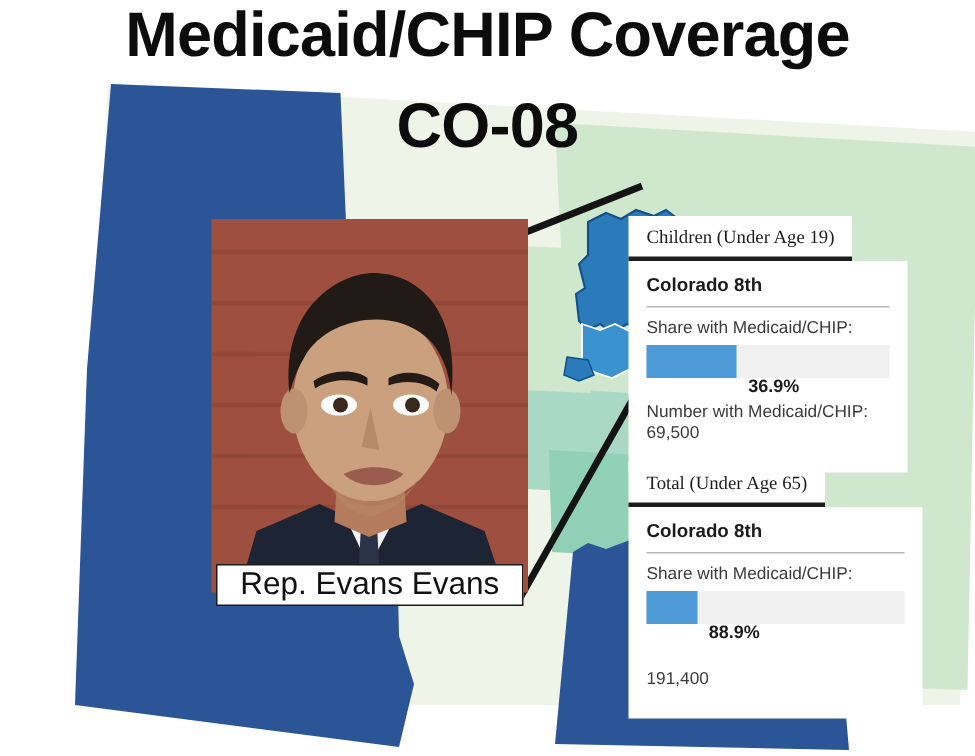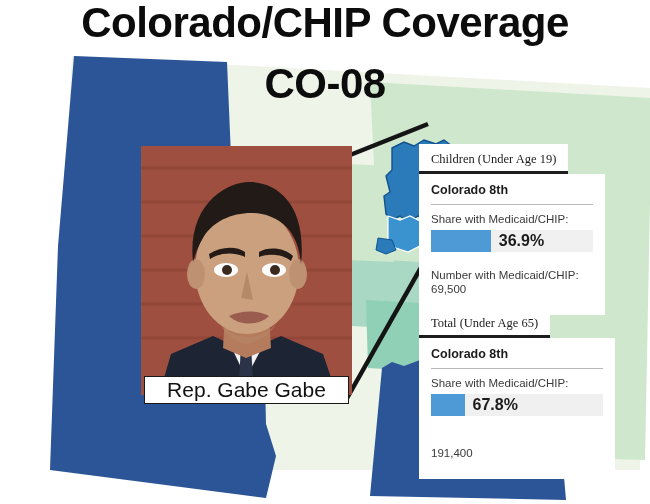--- a/index.html
+++ b/index.html
@@ -34,22 +34,22 @@
   .tip{position:absolute;z-index:30;}
   .tip-head{position:relative;background:#ffffff;display:inline-block;
      padding:5px 12px 4px 12px;border-bottom:3px solid #1d1d1d;box-sizing:border-box;font-family:Liberation Serif, serif;}
   .tip-head span{font-size:12.5px;color:#1b1b1b;font-weight:normal;white-space:nowrap;}
   .tip-body{background:#ffffff;padding:8px 12px 18px 12px;box-sizing:border-box;}
   .tip-sub{font-size:12.5px;color:#1b1b1b;font-weight:bold;margin:1px 0 7px 0;}
   .tip-rule{height:1px;background:#b9b9b9;margin:0 0 8px 0;}
   .tip-label{font-size:11.5px;color:#3a3a3a;margin-bottom:5px;}
   .bar-track{position:relative;height:22px;background:#f0f0f0;width:100%;}
   .bar-fill{position:absolute;left:0;top:0;height:22px;background:#4d9ad6;}
-  .bar-val{position:absolute;top:0;height:22px;line-height:22px;
-     font-size:16px;font-weight:bold;color:#1b1b1b;}
+  .bar-val{position:absolute;top:16px;height:22px;line-height:22px;
+     font-size:12px;font-weight:bold;color:#1b1b1b;}
   .tip-foot{font-size:11.5px;color:#3a3a3a;margin-top:16px;line-height:1.25;}
 
   #tip-children{left:419px;top:144px;width:186px;}
   #tip-children .tip-body{width:186px;}
   #tip-total{left:419px;top:308px;width:214px;}
   #tip-total .tip-body{width:196px;}
 </style>
 </head>
 <body>
 
@@ -80,21 +80,21 @@
       <polygon points="388,216 400,220 410,216 422,222 434,216 446,220 452,216
                 454,238 446,246 434,250 420,246 408,252 396,248 388,242" fill="#3a92cf" stroke="#ffffff" stroke-width="1.2"></polygon>
       <polygon points="378,238 392,240 396,250 386,254 376,250" fill="#2b7bba" stroke="#10518c" stroke-width="1"></polygon>
 
       <line x1="345" y1="157" x2="428" y2="124" stroke="#141414" stroke-width="4.5"></line>
       <line x1="346" y1="400" x2="432" y2="248" stroke="#141414" stroke-width="4.5"></line>
     </svg>
   </div>
 
   <div id="title-block">
-    <div id="title-1" class="title-line">Colorado/CHIP Coverage</div>
+    <div id="title-1" class="title-line">Medicaid/CHIP Coverage</div>
     <div id="title-2" class="title-line">CO-08</div>
   </div>
 
   <div id="photo-card">
     <div id="photo">
       <svg width="211" height="249" viewBox="0 0 211 249">
         <defs>
           <clipPath id="pclip">
               <rect x="0" y="0" width="211" height="249"></rect>
             </clipPath>
@@ -137,21 +137,21 @@
 
           <path d="M106 126 L100 152 L112 154 Z" fill="#b68a68"></path>
 
           <path d="M88 170 C100 164 118 164 128 170 C118 180 98 180 88 170 Z" fill="#9b5c50"></path>
 
           <path d="M78 176 C92 196 122 196 136 176 C128 192 110 198 106 198 C98 198 86 192 78 176 Z" fill="#b58a69" opacity="0.5"></path>
         </g>
       </svg>
     </div>
     <div id="photo-caption">
-      <span>Rep. Gabe Gabe</span>
+      <span>Rep. Evans Evans</span>
     </div>
   </div>
 
   <div class="tip" id="tip-children">
     <div class="tip-head">
       <span>Children (Under Age 19)</span>
     </div>
     <div class="tip-body">
       <div class="tip-sub">Colorado 8th</div>
       <div class="tip-rule"></div>
@@ -167,21 +167,21 @@
   <div class="tip" id="tip-total">
     <div class="tip-head">
       <span>Total (Under Age 65)</span>
     </div>
     <div class="tip-body">
       <div class="tip-sub">Colorado 8th</div>
       <div class="tip-rule"></div>
       <div class="tip-label">Share with Medicaid/CHIP:</div>
       <div class="bar-track">
         <div class="bar-fill" style="width: 19.5%;"></div>
-        <div class="bar-val" style="left: calc(19.5% + 8px);">67.8%</div>
+        <div class="bar-val" style="left: calc(19.5% + 8px);">88.9%</div>
       </div>
       <div class="tip-foot">
         <br>
         <span>191,400</span>
       </div>
     </div>
   </div>
 
 </div>
 

